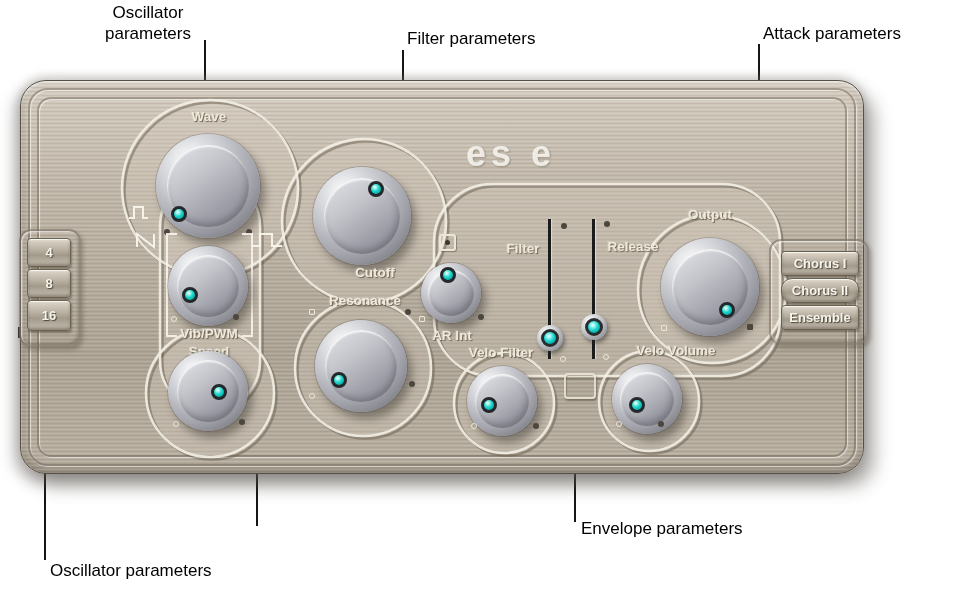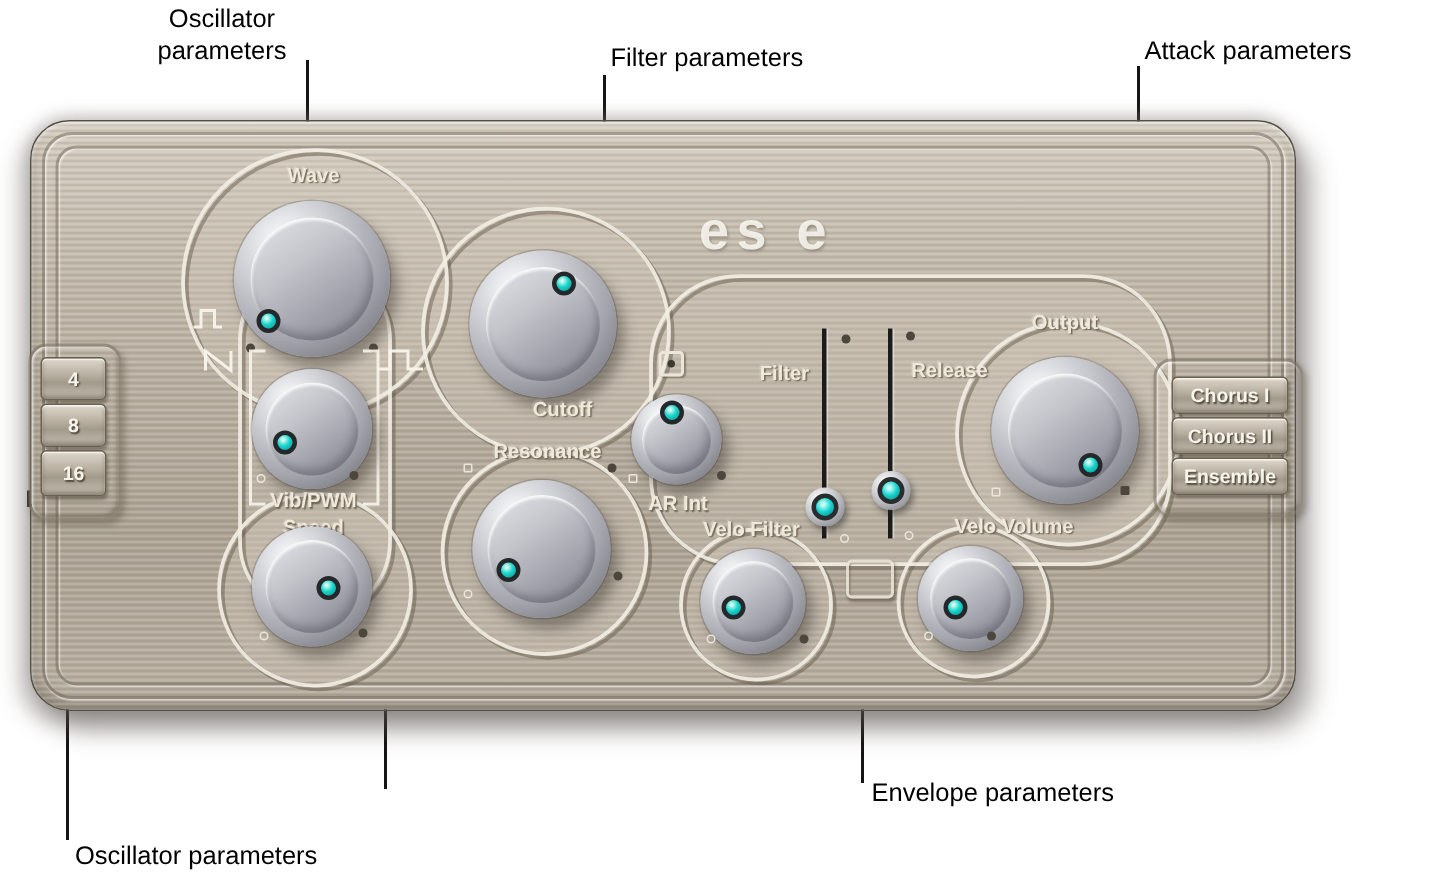--- a/index.html
+++ b/index.html
@@ -257,16 +257,16 @@
     <div class="tick o sq" style="left:640px;top:244px;"></div>
     <div class="tick sq" style="left:726px;top:243px;"></div>
 
     <div class="housing" style="left:-2px;top:148px;width:58px;height:114px;"></div>
     <div class="metal-btn" style="left:6px;top:157px;width:42px;height:27px;">4</div>
     <div class="metal-btn" style="left:6px;top:188px;width:42px;height:27px;">8</div>
     <div class="metal-btn" style="left:6px;top:219px;width:42px;height:29px;">16</div>
 
     <div class="housing" style="left:748px;top:158px;width:96px;height:102px;"></div>
     <div class="metal-btn" style="left:760px;top:170px;width:76px;height:23px;">Chorus I</div>
-    <div class="metal-btn" style="left:760px;top:197px;width:76px;height:23px;">Chorus II</div>
+    <div class="metal-btn" style="left:760px;top:197px;width:76px;height:23px;border-radius:11px;">Chorus II</div>
     <div class="metal-btn" style="left:760px;top:224px;width:76px;height:23px;">Ensemble</div>
   </div>
 </div>
 
 </body></html>

